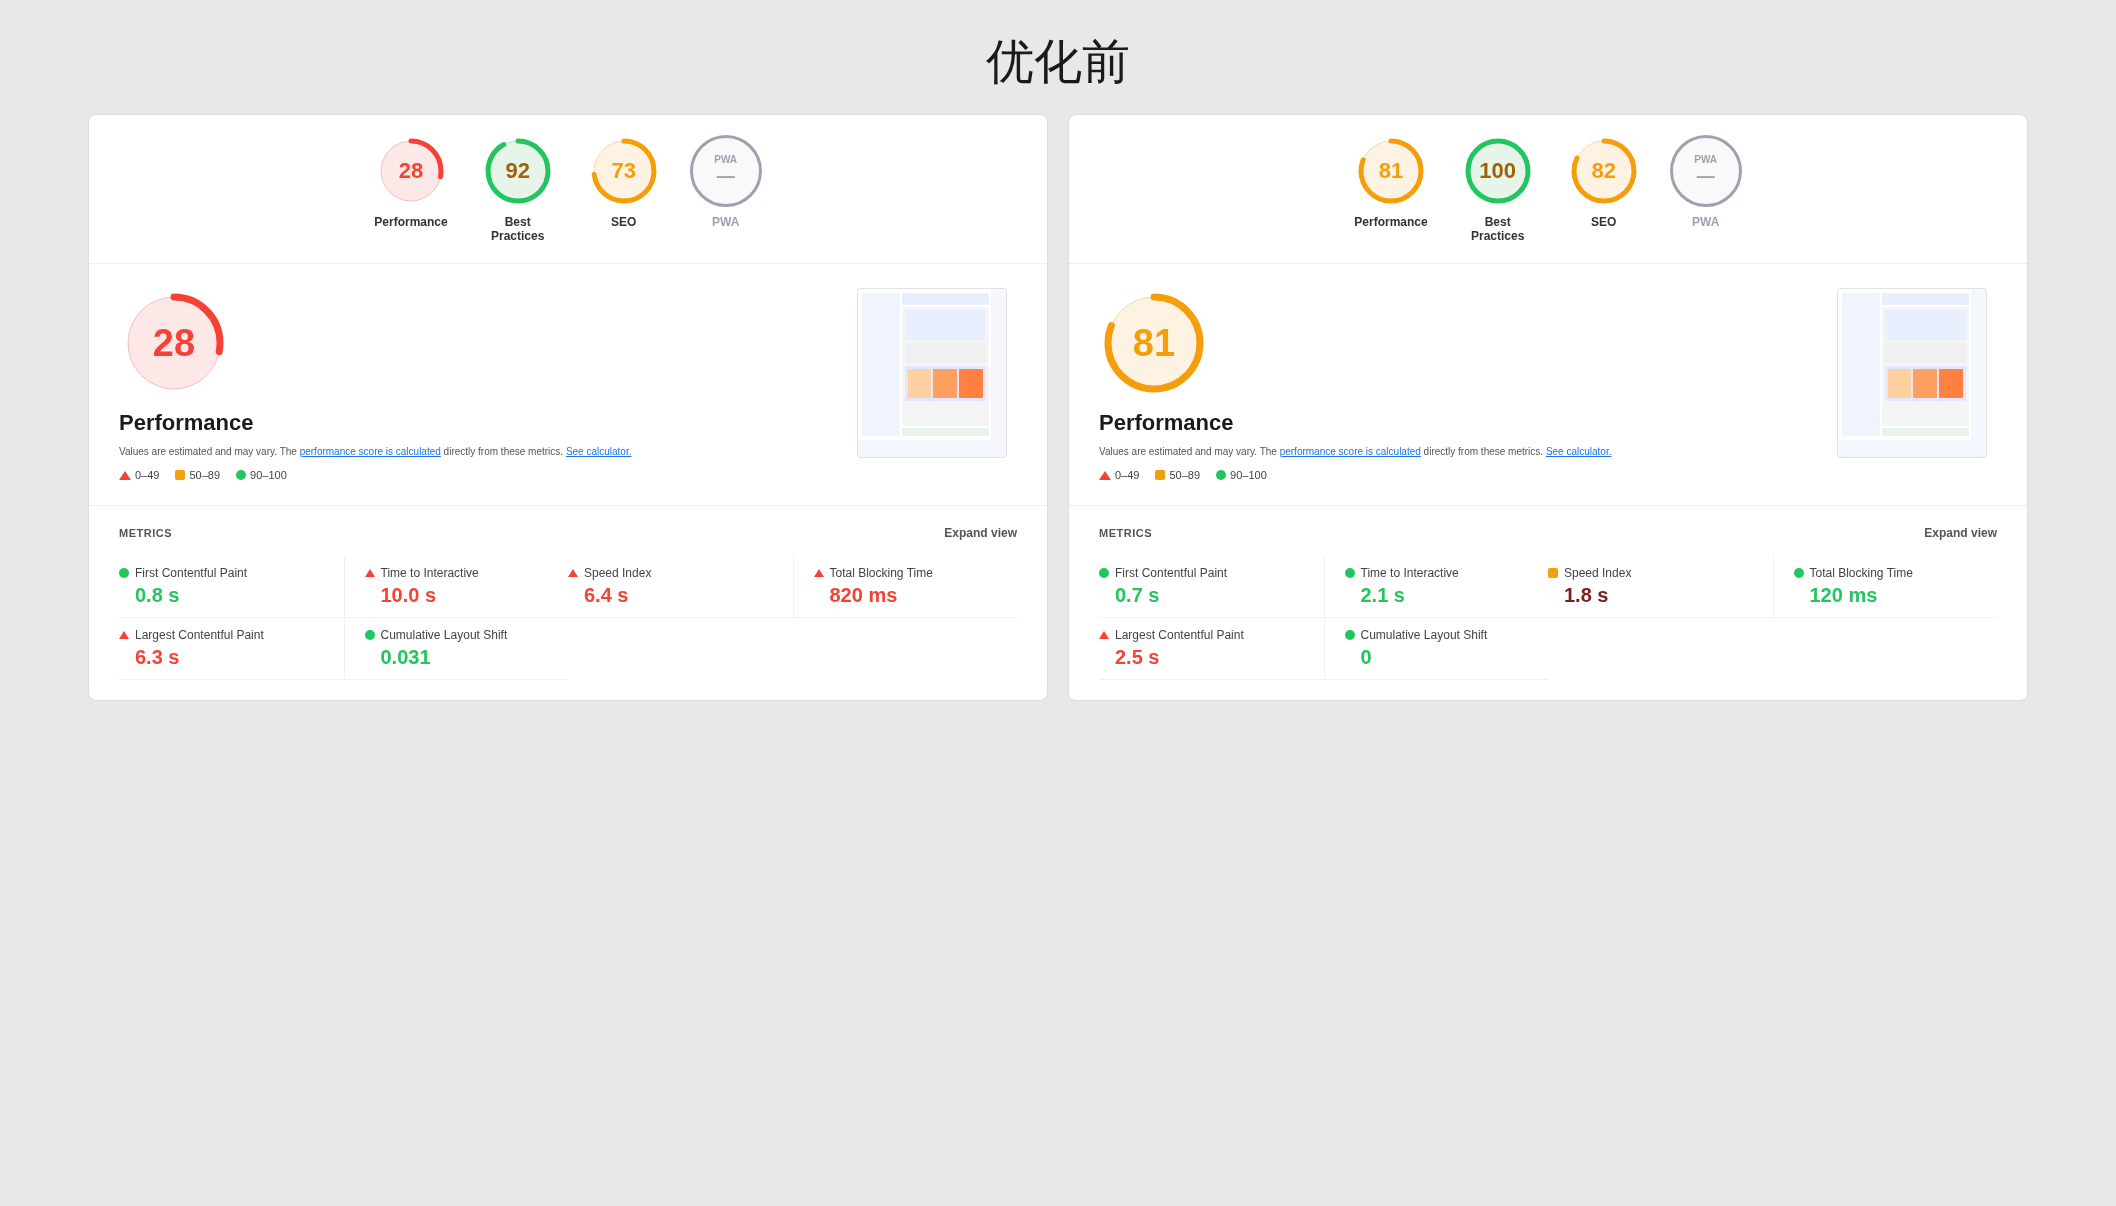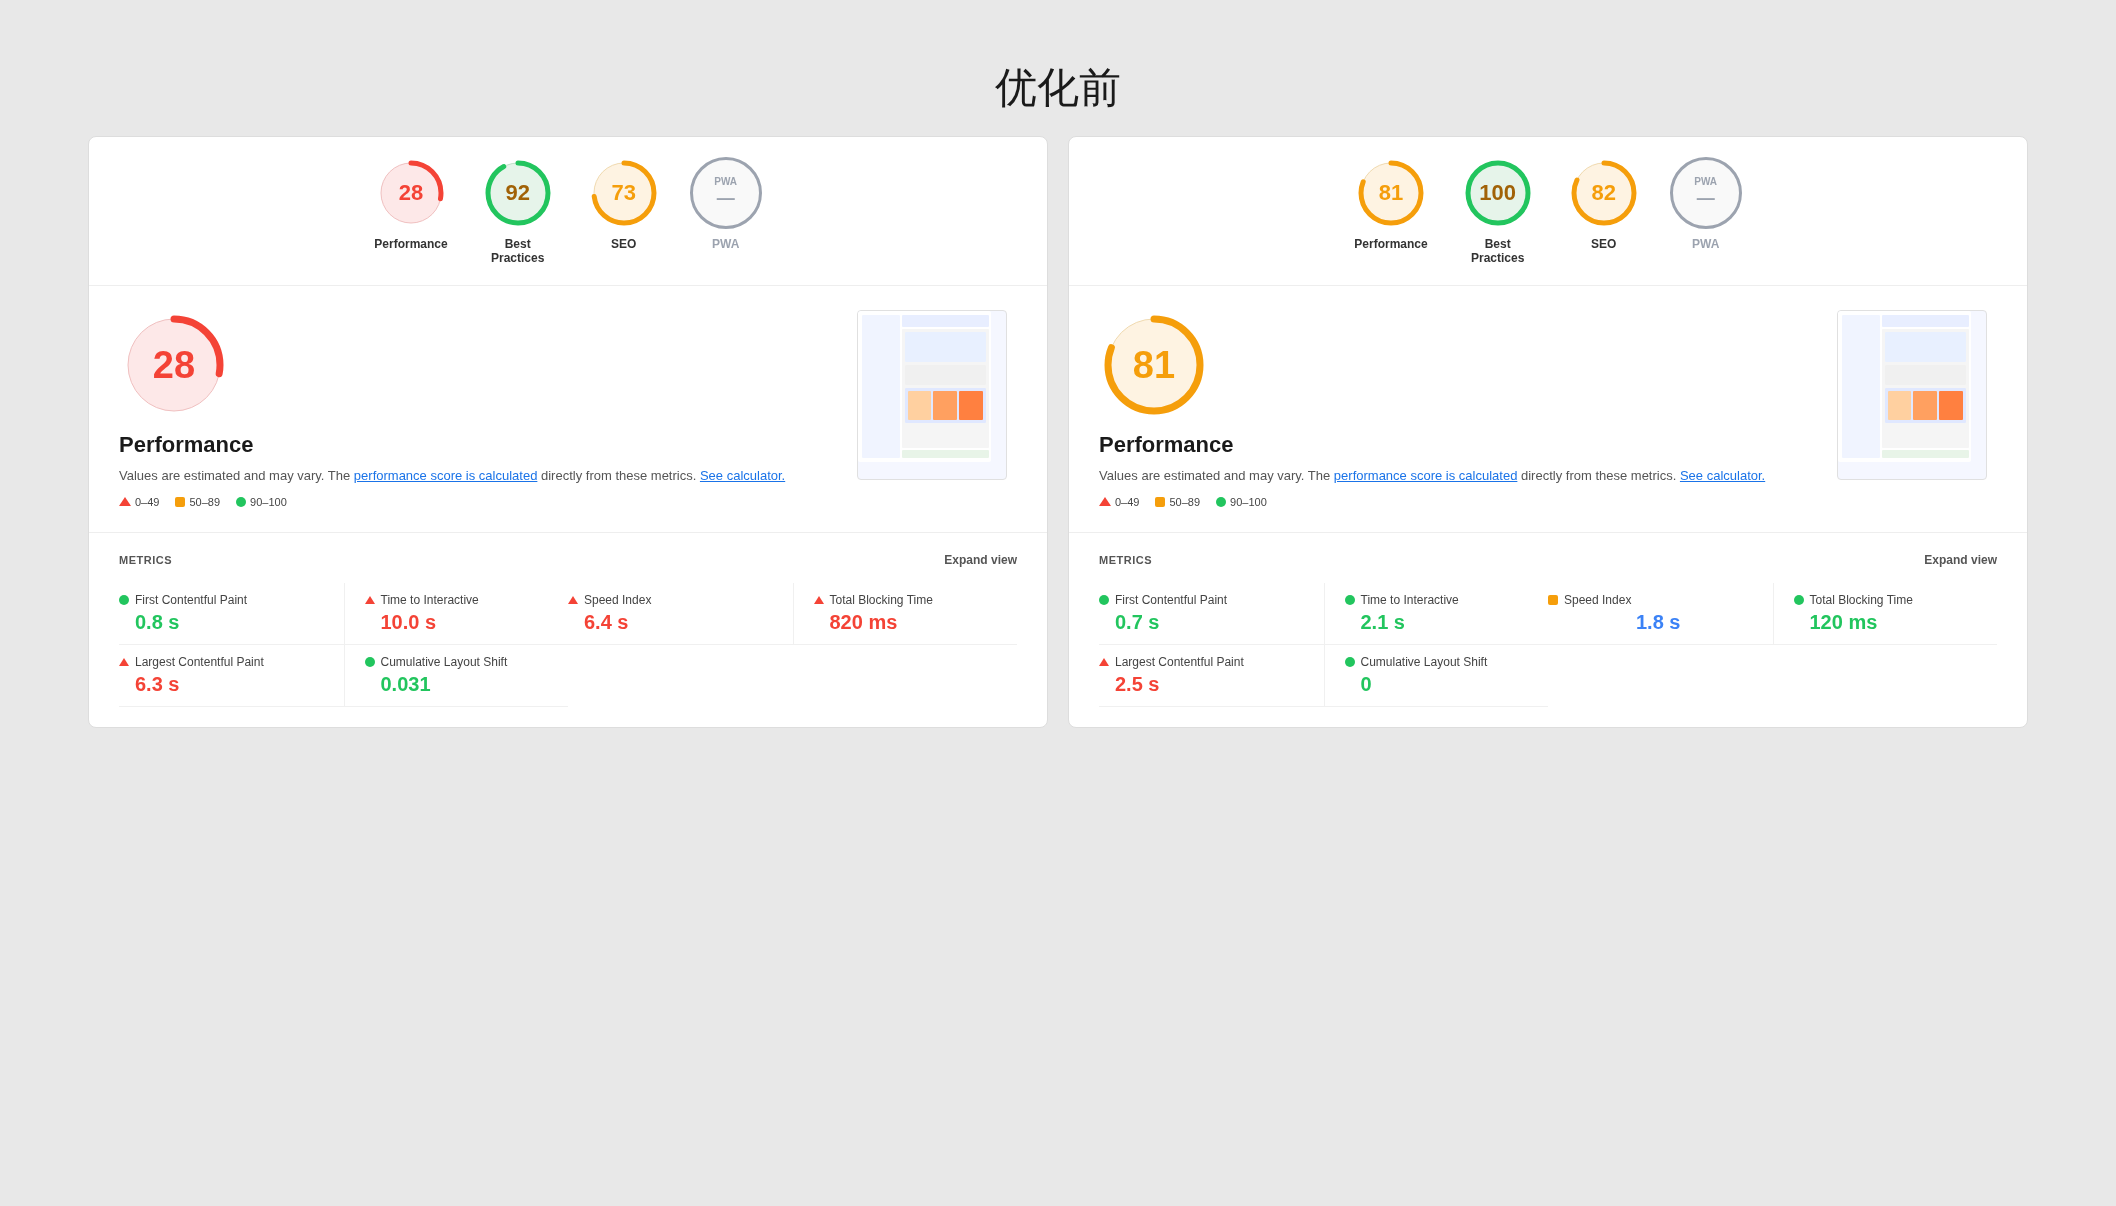--- a/index.html
+++ b/index.html
@@ -12,26 +12,25 @@
     .page-container {
       max-width: 2000px;
       margin: 0 auto;
     }
     .headers-row {
       display: flex;
       justify-content: space-around;
       margin-bottom: 20px;
     }
     .section-title {
-      font-size: 42px;
+      font-size: 48px;
       font-weight: 500;
       color: #1a1a1a;
       text-align: center;
       width: 45%;
-      margin-top: 30px;
     }
     .panels-row {
       display: flex;
       gap: 20px;
       justify-content: center;
     }
     .panel {
       background: #fff;
       border-radius: 8px;
       border: 1px solid #ddd;
@@ -114,21 +113,21 @@
       font-size: 38px;
       font-weight: 600;
     }
     .perf-title {
       font-size: 22px;
       font-weight: 600;
       color: #1a1a1a;
       margin-bottom: 8px;
     }
     .perf-desc {
-      font-size: 13px;
+      font-size: 10px;
       color: #555;
       line-height: 1.5;
       margin-bottom: 10px;
     }
     .perf-desc a {
       color: #1a73e8;
       text-decoration: underline;
     }
     .legend {
       display: flex;
@@ -248,21 +247,21 @@
     .metric-name {
       font-size: 12px;
       color: #444;
     }
     .metric-value {
       font-size: 20px;
       font-weight: 600;
       padding-left: 16px;
     }
     .val-red { color: #f44336; }
-    .val-orange { color: #3b82f6; text-align: center; }
+    .val-orange { color: #7f1d1d; }
     .val-green { color: #22c55e; }
     
     .pwa-circle {
       width: 72px;
       height: 72px;
       border-radius: 50%;
       border: 3px solid #9ca3af;
       display: flex;
       align-items: center;
       justify-content: center;

